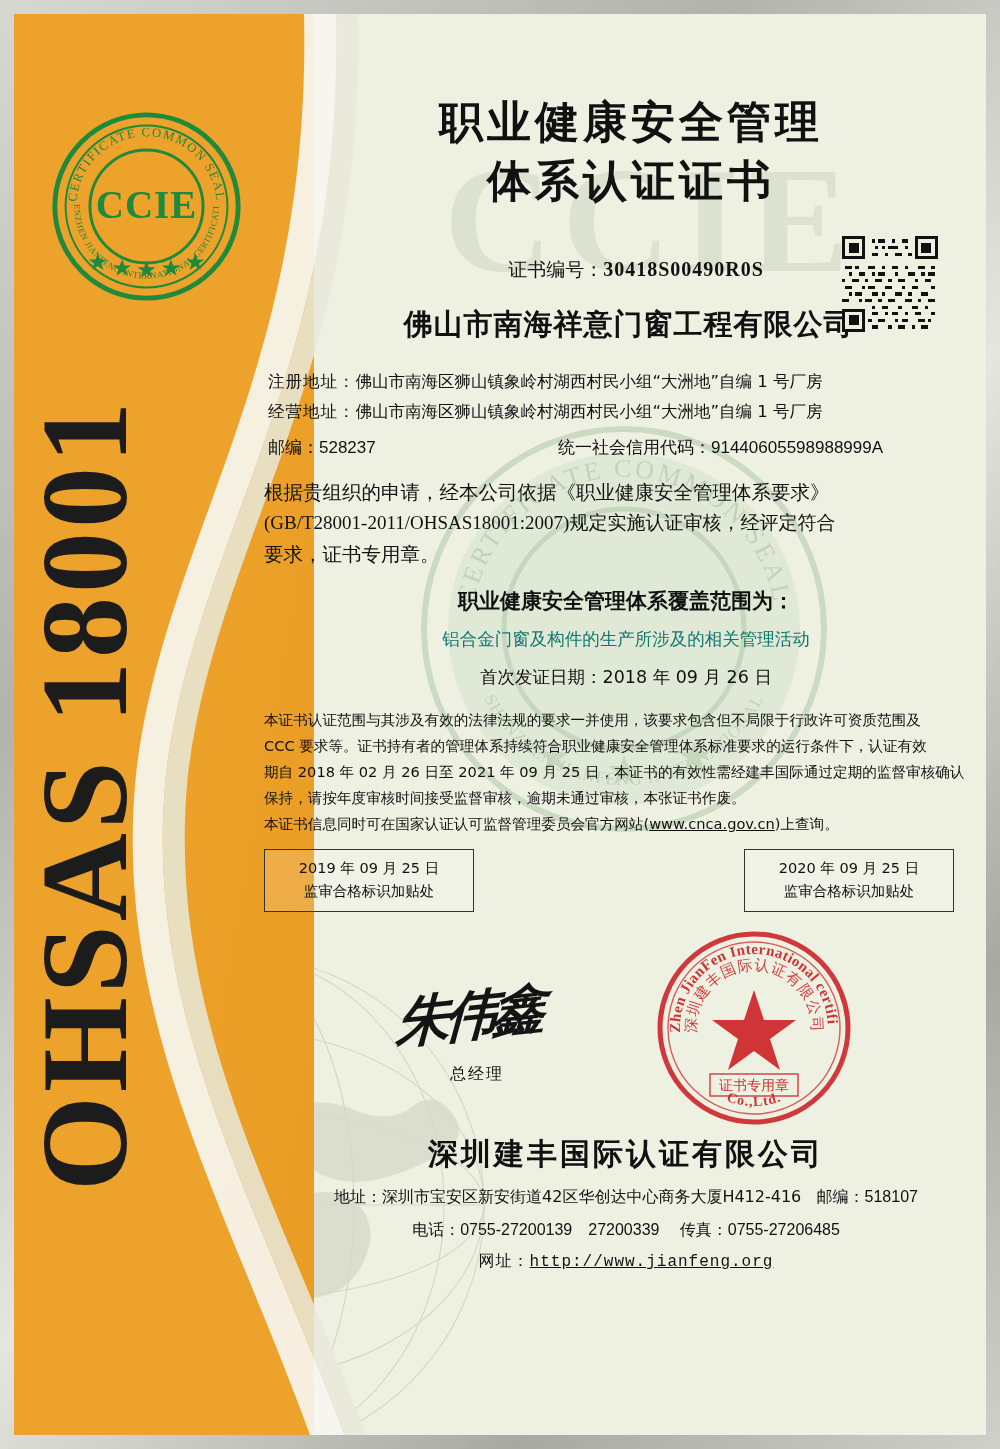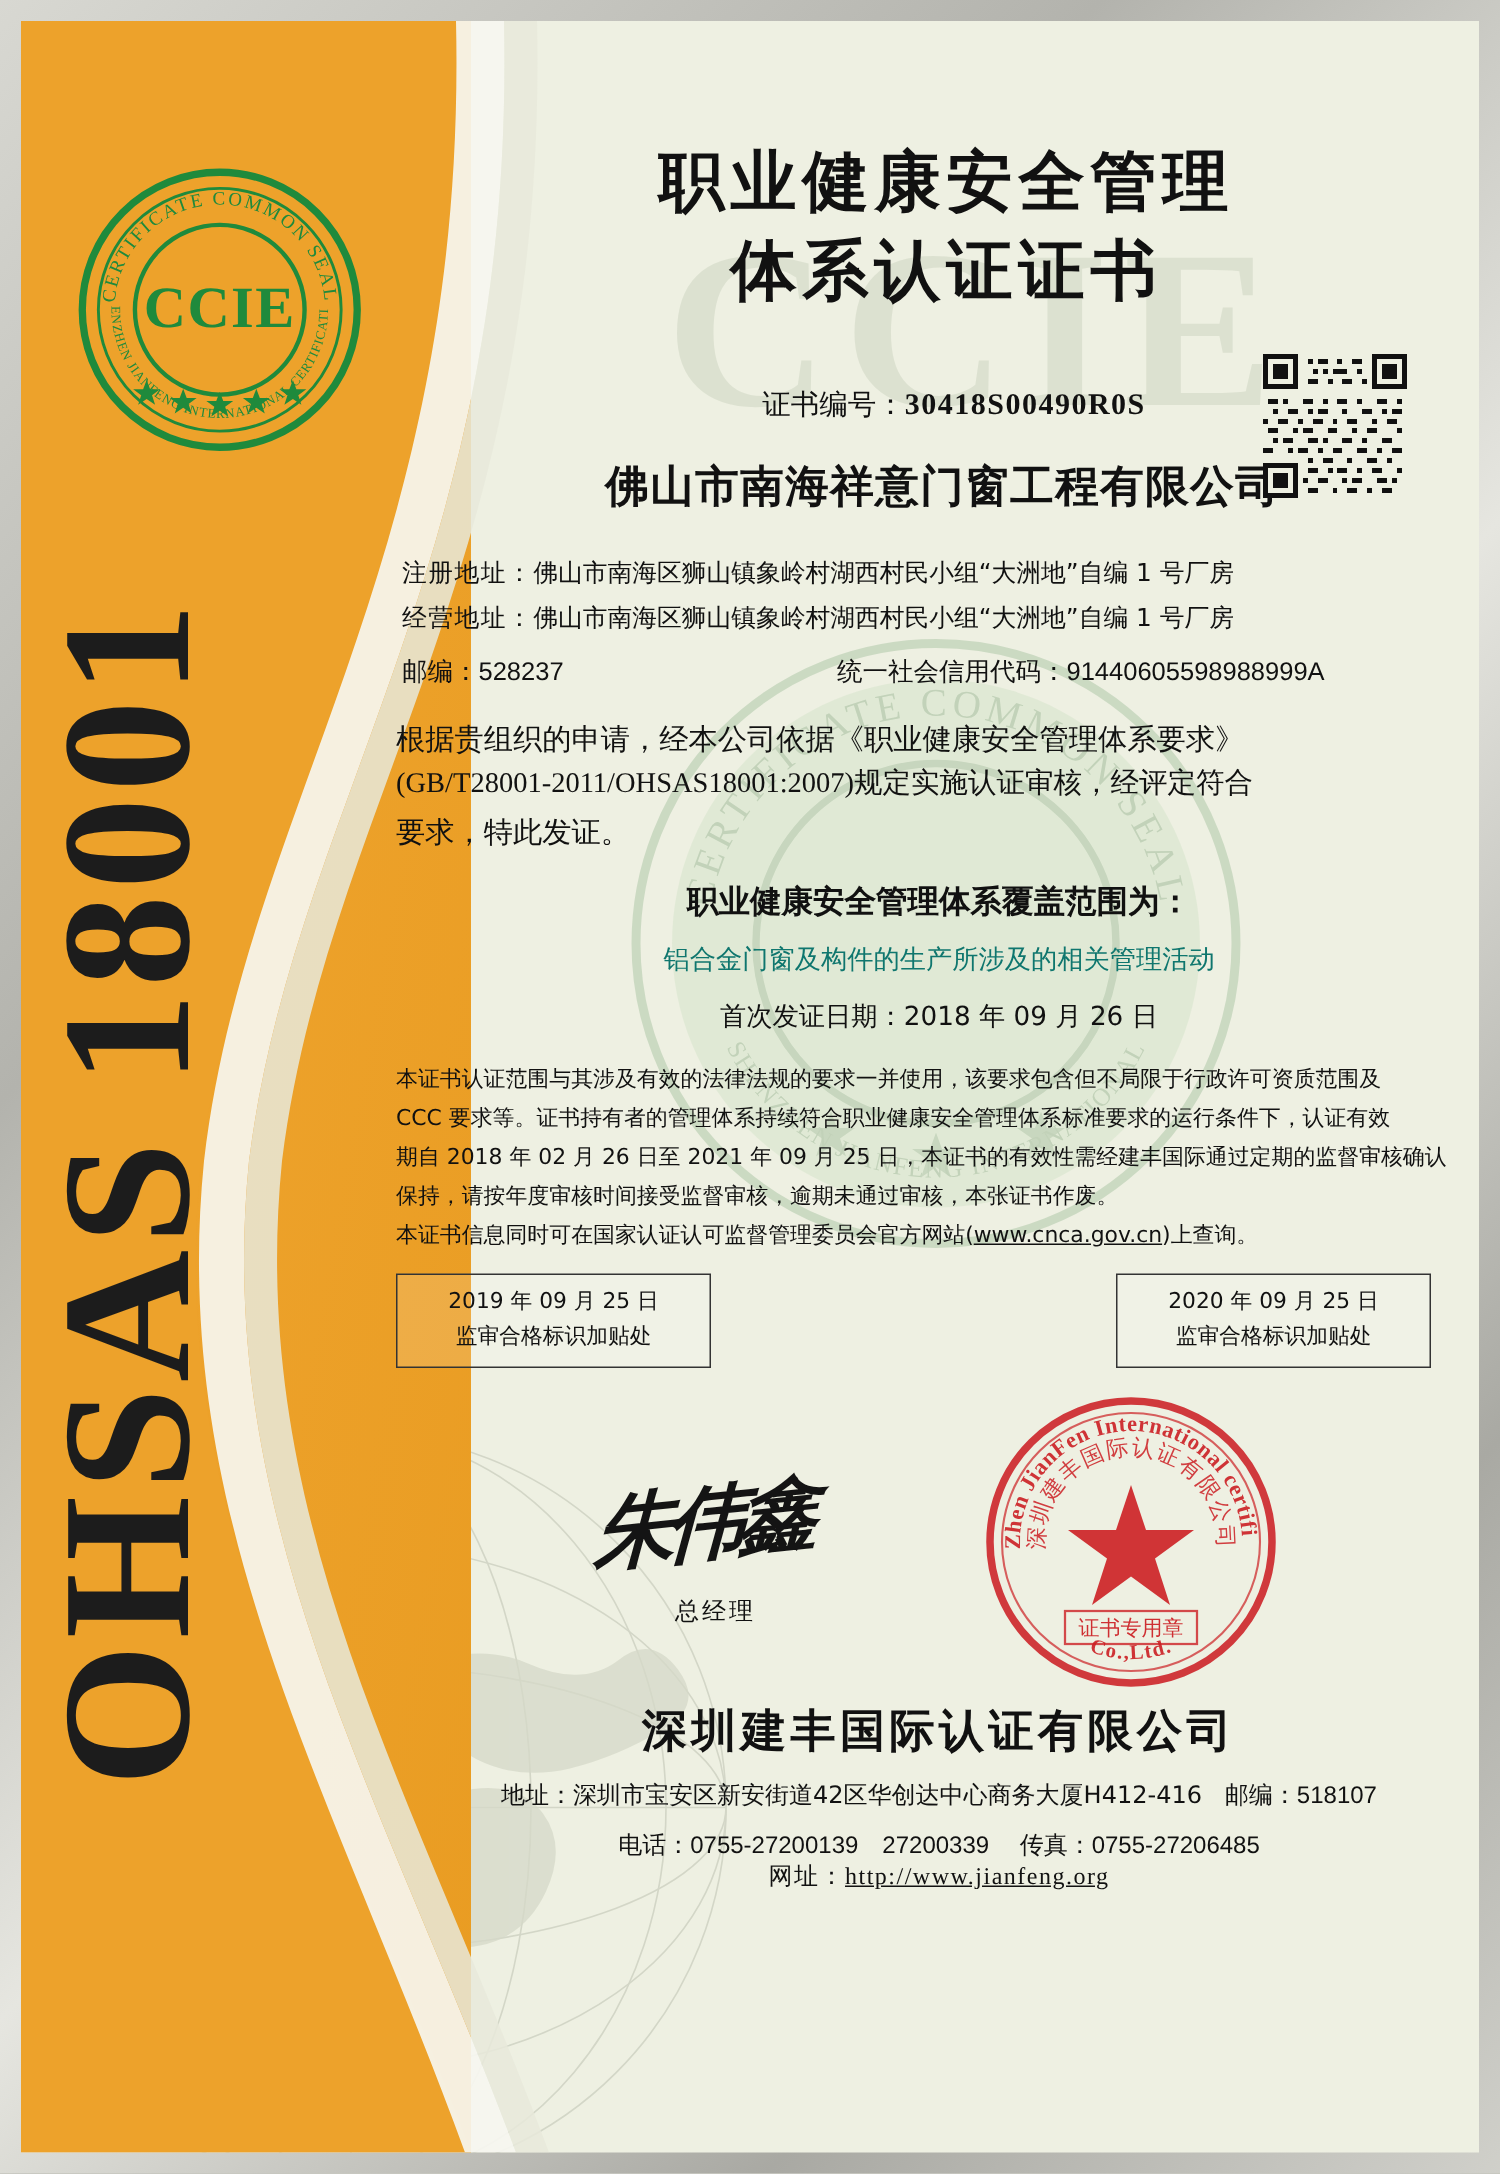--- a/index.html
+++ b/index.html
@@ -268,23 +268,24 @@
   .footer-line {
     text-align: center;
     font-family: "DejaVu Sans", sans-serif;
     font-size: 16px;
     color: #111;
     margin-top: 12px;
     padding-left: 20px;
   }
   .footer-url {
     text-align: center;
-    font-family: Liberation Serif, serif;
+    font-family: Liberation Mono, monospace;
     font-size: 16px;
     color: #111;
+    margin-top: 10px;
     padding-left: 20px;
     letter-spacing: 1px;
   }
   .mono-num { font-family: Liberation Sans, sans-serif; }
 </style>
 </head>
 <body>
 
 <div class="page">
   <div class="frame-outer"></div>
@@ -492,21 +493,21 @@
           <span>邮编：</span><span class="mono-num">528237</span>
         </div>
         <div>
           <span>统一社会信用代码：</span><span class="mono-num">91440605598988999A</span>
         </div>
       </div>
 
       <div class="para">
         <div>根据贵组织的申请，经本公司依据《职业健康安全管理体系要求》</div>
         <div class="mono">(GB/T28001-2011/OHSAS18001:2007)规定实施认证审核，经评定符合</div>
-        <div>要求，特此发证。</div>
+        <div>要求，证书专用章。</div>
       </div>
 
       <div class="scope-title">职业健康安全管理体系覆盖范围为：</div>
       <div class="scope-body">铝合金门窗及构件的生产所涉及的相关管理活动</div>
 
       <div class="first-issue">
         <span>首次发证日期：</span><span>2018 年 09 月 26 日</span>
       </div>
 
       <div class="fineprint">

